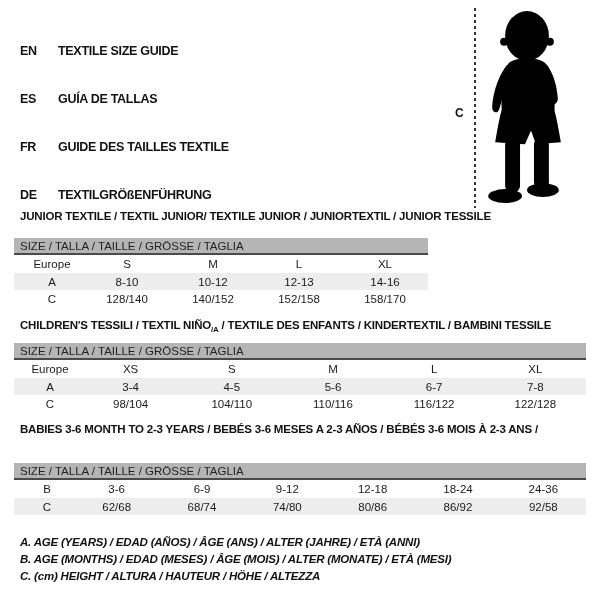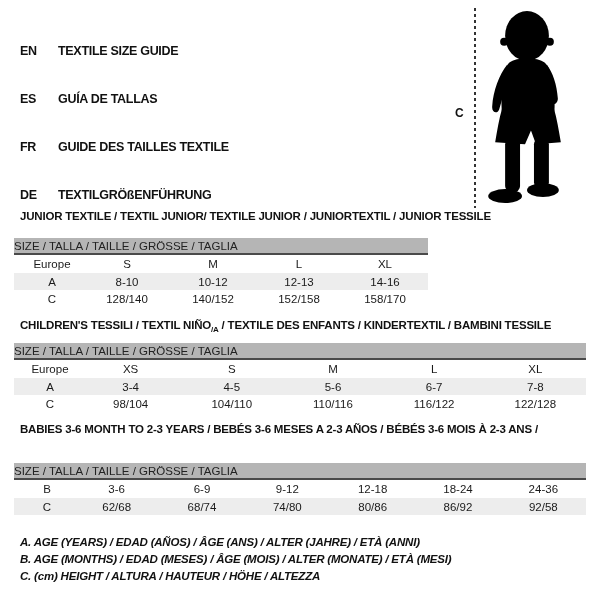--- a/index.html
+++ b/index.html
@@ -19,21 +19,21 @@
 
   
   .tbl-title { position:absolute; left:20px; font-weight:bold; font-size:11.5px; letter-spacing:-0.2px; white-space:nowrap; }
   .tbl-title sub { font-size:8px; }
   .title-line { line-height:15px; height:15px; white-space:nowrap; }
 
   
   table.size-table { position:absolute; border-collapse:collapse; table-layout:fixed; font-size:11.5px; color:#1a1a1a; }
   .size-table td { padding:0; text-align:center; height:17px; overflow:hidden; white-space:nowrap; }
   .size-table tr.header-row td { height:18px; }
-  td.band { background:#b5b5b5; border-bottom:2px solid #4a4a4a; text-align:left; padding-left:0; color:#222; height:15px; }
+  td.band { background:#b5b5b5; border-bottom:2px solid #4a4a4a; text-align:left; padding-left:6px; color:#222; height:15px; }
   td.rowlabel { text-align:center; padding-left:6px; }
   tr.shade td { background:#ededed; }
 
   
   .legend { position:absolute; left:20px; top:534px; font-weight:bold; font-size:11.5px; letter-spacing:-0.2px; }
   .legend-line { height:17px; line-height:17px; white-space:nowrap;font-style:italic; }
 </style>
 </head>
 <body>
 

